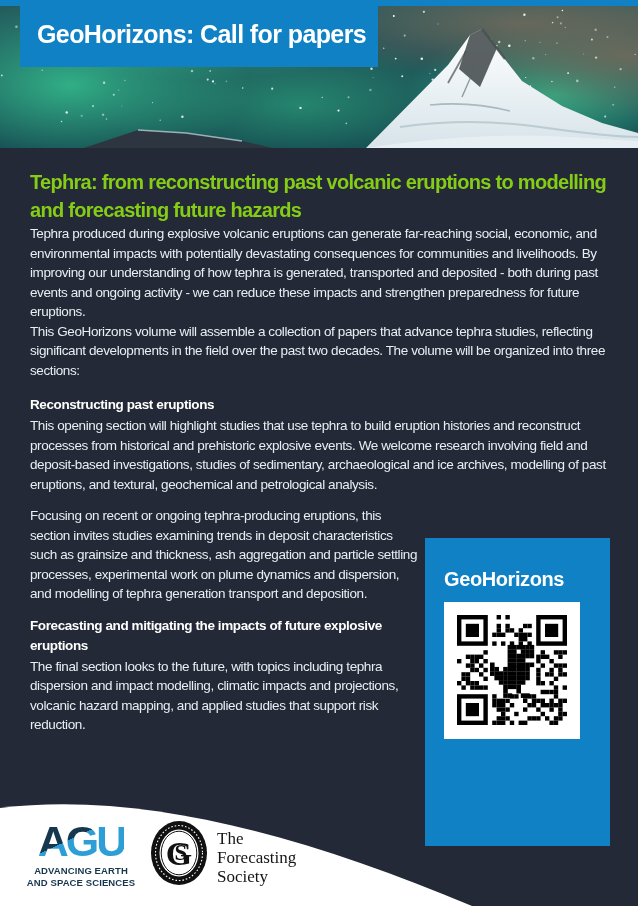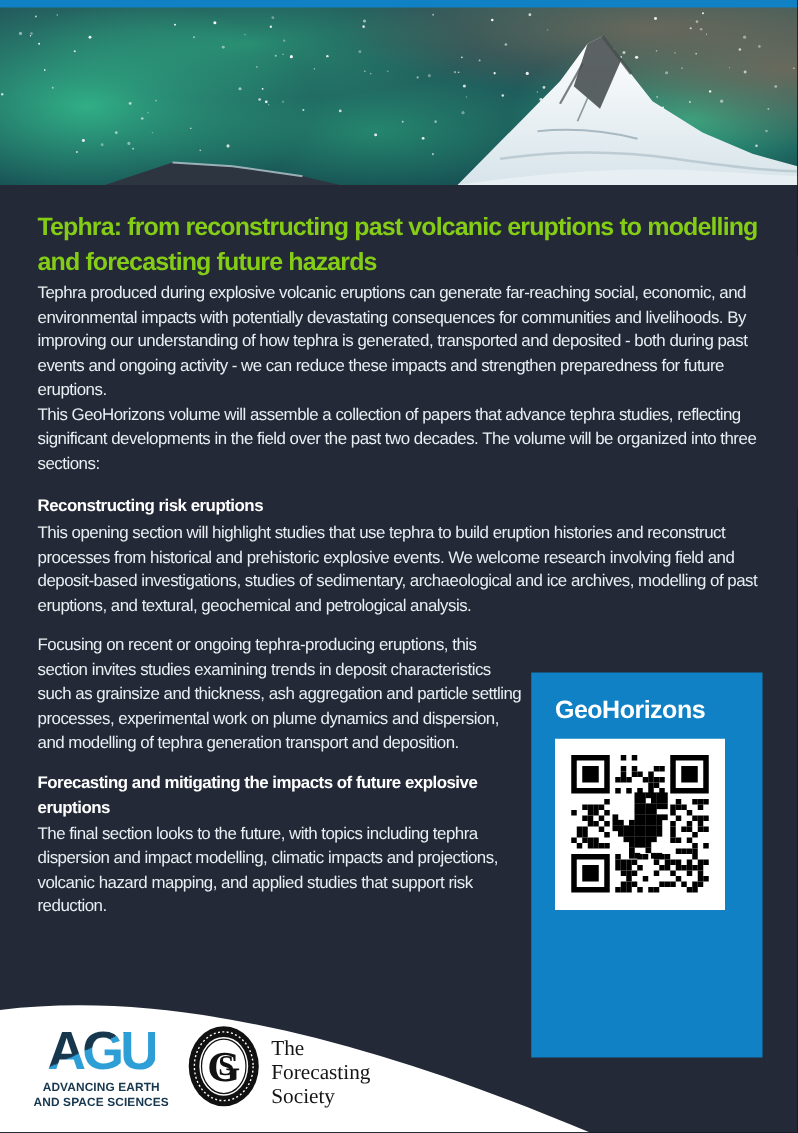--- a/index.html
+++ b/index.html
@@ -21,21 +21,21 @@
   .p2{margin-top:7px;}
   .sec h3{margin:0;color:#fff;font-size:13.5px;line-height:20px;font-weight:bold;letter-spacing:-0.4px;}
   .sec p{margin-top:1px;}
   .sec0{margin-top:15px;}
   .cols{margin-top:12px;width:392px;}
   .sec1 h3{white-space:nowrap;}
   .sec2{margin-top:12px;}
   .sec2 h3{line-height:20px;}
   
   .qr-panel{position:absolute;left:425px;top:538px;width:185px;height:308px;background:#0f81c4;
-            box-sizing:border-box;padding:17px 17px 0 19px;z-index:4;}
+            box-sizing:border-box;padding:28px 17px 0 19px;z-index:4;}
   .qr-title{color:#fff;font-weight:bold;font-size:20px;letter-spacing:-0.4px;margin-top:2px;}
   .qr-box{width:136px;height:137px;background:#fff;margin-top:11px;}
   .qr-caption{margin-top:15px;color:#fff;font-weight:bold;font-size:13.5px;line-height:19px;letter-spacing:-0.3px;}
   .qr-url{display:block;color:#fff;text-decoration:none;word-break:break-all;}
   
   .footer-curve{position:absolute;left:0;bottom:0;z-index:5;}
   .agu{position:absolute;left:26px;top:820px;width:110px;text-align:center;z-index:6;}
   .agu-word{display:inline-block;font-weight:bold;font-size:43px;line-height:42px;letter-spacing:-3px;
             background:linear-gradient(155deg,#16374e 42%,#2d9fd6 42%);
             -webkit-background-clip:text;background-clip:text;color:transparent;}
@@ -220,29 +220,32 @@
       <path d="M 366,143 L 448,60 L 470,30 L 482,24 L 500,48 L 522,76 L 562,101 L 602,118 L 638,128 L 638,143 Z" fill="url(#snow)"></path>
       <path d="M 470,30 L 482,24 L 497,43 L 480,82 L 459,64 Z" fill="#3f4648" opacity="0.85"></path>
       <path d="M 482,24 L 505,54" stroke="#474f4f" stroke-width="2.4" fill="none" opacity="0.8"></path>
       <path d="M 466,46 L 448,78" stroke="#474f4f" stroke-width="1.8" fill="none" opacity="0.7"></path>
       <path d="M 476,60 L 462,92" stroke="#546067" stroke-width="1.4" fill="none" opacity="0.6"></path>
       <path d="M 430,100 Q 470,96 510,106" stroke="#8fa3ad" stroke-width="1.6" fill="none" opacity="0.7"></path>
       <path d="M 400,122 Q 470,112 540,122 T 638,132" stroke="#aebfc8" stroke-width="2" fill="none" opacity="0.7"></path>
       <path d="M 366,143 Q 480,126 570,132 L 638,136 L 638,143 Z" fill="#e8f0f4" opacity="0.9"></path>
     </svg>
     <div class="top-strip"></div>
+    <div class="banner">
+      <span>GeoHorizons: Call for papers</span>
+    </div>
   </div>
 
   <div class="content">
     <h1>Tephra: from reconstructing past volcanic eruptions to modelling and forecasting future hazards</h1>
     <p class="p1">Tephra produced during explosive volcanic eruptions can generate far-reaching social, economic, and environmental impacts with potentially devastating consequences for communities and livelihoods. By improving our understanding of how tephra is generated, transported and deposited - both during past events and ongoing activity - we can reduce these impacts and strengthen preparedness for future eruptions.</p>
     <p class="p2">This GeoHorizons volume will assemble a collection of papers that advance tephra studies, reflecting significant developments in the field over the past two decades. The volume will be organized into three sections:</p>
 
     <div class="sec sec0">
-      <h3>Reconstructing risk eruptions</h3>
+      <h3>Reconstructing past eruptions</h3>
       <p>This opening section will highlight studies that use tephra to build eruption histories and reconstruct processes from historical and prehistoric explosive events. We welcome research involving field and deposit-based investigations, studies of sedimentary, archaeological and ice archives, modelling of past eruptions, and textural, geochemical and petrological analysis.</p>
     </div>
 
     <div class="cols">
       <div class="sec sec1">
         <p>Focusing on recent or ongoing tephra-producing eruptions, this section invites studies examining trends in deposit characteristics such as grainsize and thickness, ash aggregation and particle settling processes, experimental work on plume dynamics and dispersion, and modelling of tephra generation transport and deposition.</p>
       </div>
       <div class="sec sec2">
         <h3>Forecasting and mitigating the impacts of future explosive eruptions</h3>
         <p>The final section looks to the future, with topics including tephra dispersion and impact modelling, climatic impacts and projections, volcanic hazard mapping, and applied studies that support risk reduction.</p>

